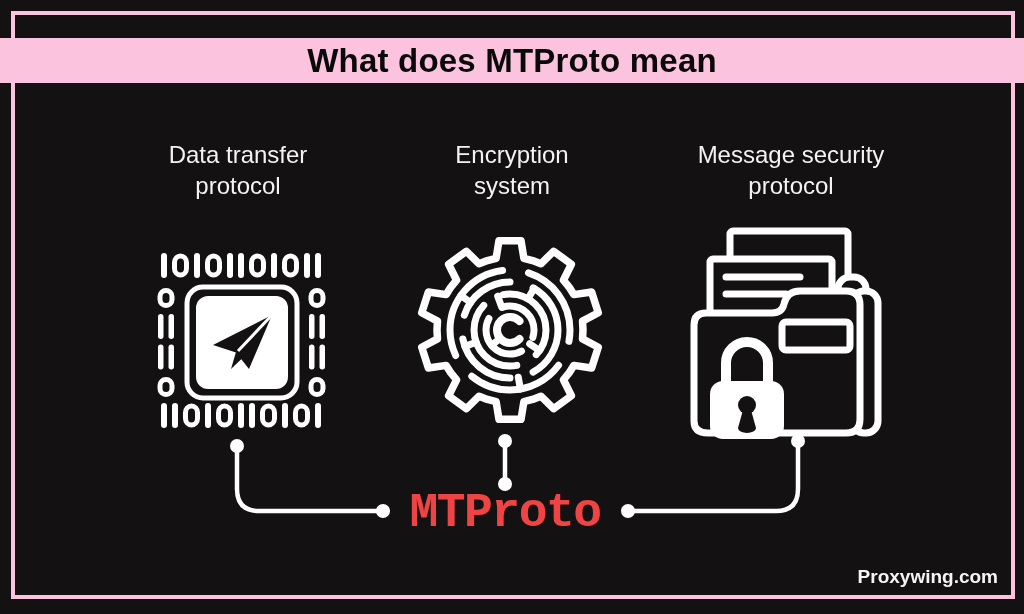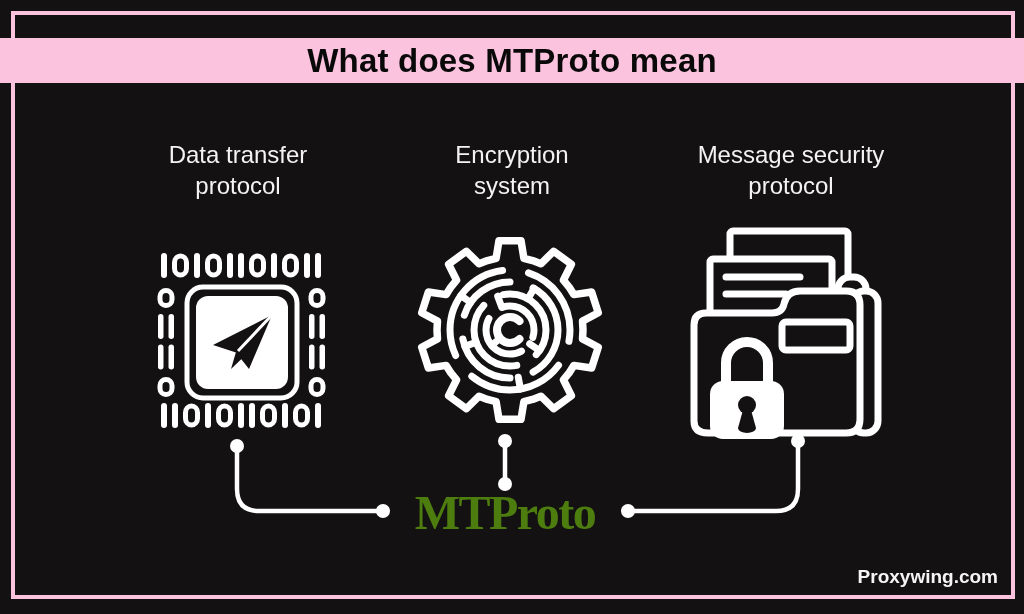--- a/index.html
+++ b/index.html
@@ -25,21 +25,21 @@
     text-align:center;color:#f4f2f3;font-size:24px;line-height:31px;
     white-space:pre-line;
   }
   .icon-svg{position:absolute;}
   #icon-chip{left:153px;top:252px;}
   #icon-gear{left:415px;top:232px;}
   #icon-folder{left:688px;top:221px;}
   #connectors{position:absolute;left:0;top:0;pointer-events:none;}
   .mtproto{
     position:absolute;left:505px;top:487px;transform:translateX(-50%);
-    color:#4d7c0f;font-family:Liberation Serif, serif;font-weight:bold;
+    color:#ef4444;font-family:Liberation Mono, monospace;font-weight:bold;
     font-size:48px;line-height:52px;letter-spacing:-1.5px;white-space:nowrap;
   }
   .watermark{
     position:absolute;right:26px;top:566px;color:#f6f4f5;
     font-size:19px;font-weight:bold;margin-left:27px;
   }
 </style>
 </head>
 <body>
 

